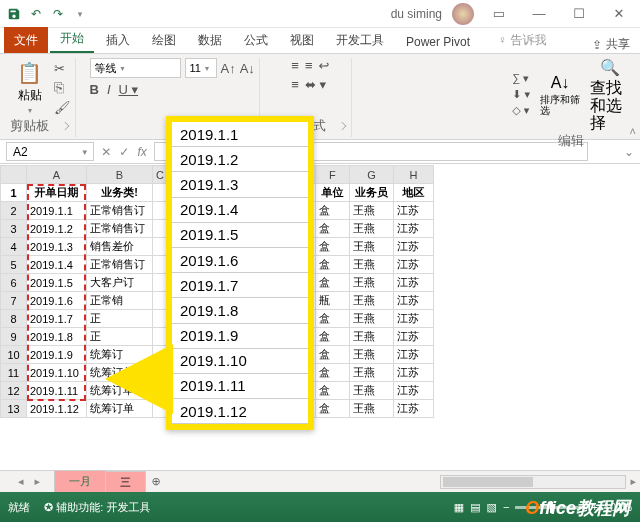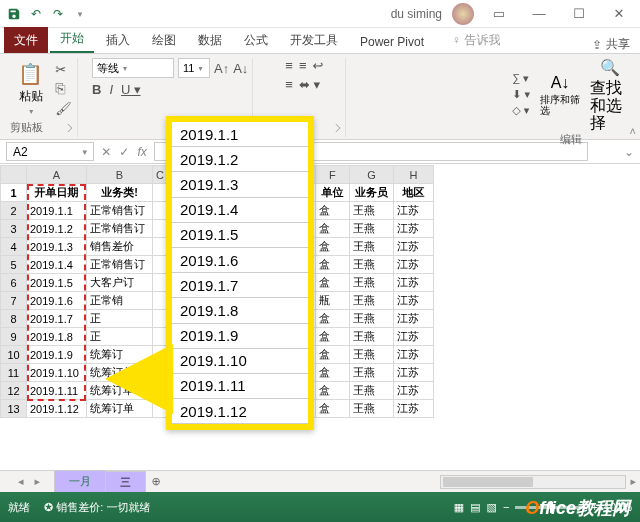--- a/index.html
+++ b/index.html
@@ -11,30 +11,30 @@
 .titlebar .qat .ico { width:16px; height:16px; display:flex; align-items:center; justify-content:center; color:#217346;}
 .titlebar .spacer { flex:1;}
 .titlebar .center { position:absolute; left:0; right:0; text-align:center; top:6px; font-size:12px; color:#555; pointer-events:none;}
 .titlebar .right { display:flex; gap:10px; align-items:center; color:#666;}
 .titlebar .winbtn { width:30px; text-align:center; font-size:13px;}
 .avatar { width:22px; height:22px; border-radius:50%; background:radial-gradient(circle,#e8d5a8,#b88 80%); display:inline-block;}
 
 
 .tabs { height:26px; display:flex; align-items:flex-end; padding-left:4px; gap:2px; border-bottom:1px solid #d4d4d4; background:#fff;}
 .tabs .tab { padding:5px 10px 4px; font-size:12px; color:#444;}
-.tabs .tab.file { background:#7f1d1d; color:#fff;}
+.tabs .tab.file { background:#c2410c; color:#fff;}
 .tabs .tab.active { color:#217346; border-bottom:2px solid #217346;}
 .tabs .tellme { color:#999; margin-left:6px;text-align:center;}
 .tabs .share { margin-left:auto; margin-right:10px; color:#555; display:flex; align-items:center; gap:4px;}
 
 
 .ribbon { height:86px; background:#f3f2f1; border-bottom:1px solid #d4d4d4; display:flex; padding:4px 6px 2px; gap:10px; position:relative;}
 .group { display:flex; flex-direction:column; align-items:center; padding:0 4px; border-right:1px solid #e0e0e0;}
 .group .tools { flex:1; display:flex; align-items:center; gap:4px;}
-.group .label { font-size:11px; color:#666; padding-bottom:2px; display:flex; align-items:center; gap:20px;}
+.group .label { font-size:13px; color:#666; padding-bottom:2px; display:flex; align-items:center; gap:11px;}
 .launcher { width:10px; height:10px; border:1px solid #999; border-top:none; border-left:none; transform:rotate(-45deg) scale(.6);}
 .bigbtn { display:flex; flex-direction:column; align-items:center; gap:2px; width:40px;}
 .bigbtn .ico { font-size:20px; color:#444;}
 .fontrow { display:flex; gap:4px; align-items:center;}
 .fontsel { border:1px solid #ccc; background:#fff; height:20px; padding:0 4px; font-size:11px; display:flex; align-items:center; gap:4px;}
 .inlinebtn { color:#555; font-size:13px;}
 .pill { display:inline-flex; align-items:center; gap:2px; color:#555;}
 
 
 .fbar { height:24px; display:flex; border-bottom:1px solid #d4d4d4; align-items:stretch;}
@@ -57,21 +57,21 @@
 .redsel { position:absolute; border:2px dashed #d82b27; pointer-events:none;}
 
 
 .callout { position:absolute; top:116px; left:166px; width:148px; height:314px; background:#fff; border:6px solid #ffe100; z-index:20; box-shadow:0 2px 6px rgba(0,0,0,.25);}
 .callout .item { height:25.2px; border-bottom:1px solid #ccc; padding:0 8px; font-size:15px; display:flex; align-items:center; font-family:Arial,sans-serif;}
 .callout .arrowtail { position:absolute; left:-67px; top:222px; width:68px; height:70px; background:#ffe100; clip-path:polygon(100% 0,100% 100%,0 50%);}
 
 
 .sheettabs { position:absolute; left:0; right:0; bottom:30px; height:22px; background:#f3f2f1; display:flex; align-items:center; padding-left:18px; font-size:11px; border-top:1px solid #d4d4d4;}
 .sheettabs .nav { color:#888; margin-right:10px; letter-spacing:4px;}
-.sheettab { padding:3px 14px; background:#c4b5fd; border:1px solid #ccc; border-bottom:none; margin-right:-1px;}
+.sheettab { padding:3px 14px; background:#fca5a5; border:1px solid #ccc; border-bottom:none; margin-right:-1px;}
 .sheettab.active { border-bottom:2px solid #217346; color:#217346;}
 .addsheet { width:22px; text-align:center; color:#666;}
 .sheettabs .scroll { margin-left:auto; width:200px; height:14px; display:flex; align-items:center;}
 .scroll .track { flex:1; height:14px; background:#eee; border:1px solid #ccc; position:relative;}
 .scroll .thumb { position:absolute; left:2px; top:1px; bottom:1px; width:90px; background:#cdcdcd;}
 
 
 .status { position:absolute; left:0; right:0; bottom:0; height:30px; display:flex; align-items:center; padding:0 8px; font-size:11px; color:#fff; background:linear-gradient(#2b7b4f,#206b43); gap:14px;}
 .status .watermark { position:absolute; right:10px; bottom:2px; font-size:18px; font-weight:bold; font-style:italic; color:#fff;}
 .status .watermark .o { color:#ff7a00;}
@@ -105,20 +105,21 @@
   </div>
 </div>
 
 <div class="tabs">
   <div class="tab file">文件</div>
   <div class="tab active">开始</div>
   <div class="tab">插入</div>
   <div class="tab">绘图</div>
   <div class="tab">数据</div>
   <div class="tab">公式</div>
+  <div class="tab">视图</div>
   <div class="tab">开发工具</div>
   <div class="tab">Power Pivot</div>
   <div class="tab tellme">♀ <span>告诉我</span></div>
   <div class="share">
       <span>⇪</span>
       <span>共享</span>
     </div>
 </div>
 
 <div class="ribbon">
@@ -137,21 +138,21 @@
     </div>
     <div class="label">
         <span>剪贴板</span>
         <span class="launcher"></span>
       </div>
   </div>
 
   <div class="group" style="min-width:150px">
     <div class="tools" style="flex-direction:column; align-items:flex-start; gap:4px">
       <div class="fontrow">
-        <div class="fontsel" style="width:82px">
+        <div class="fontsel" style="width:91px">
             <span>等线</span>
             <span style="font-size:8px;color:#888">▾</span>
           </div>
         <div class="fontsel" style="width:32px">
             <span>11</span>
             <span style="font-size:8px;color:#888">▾</span>
           </div>
         <span class="inlinebtn">A↑</span>
         <span class="inlinebtn">A↓</span>
       </div>
@@ -408,21 +409,21 @@
   <div class="scroll">
       <div class="track">
         <div class="thumb"></div>
       </div>
       <span style="padding:0 4px;color:#888">▸</span>
     </div>
 </div>
 
 <div class="status">
   <span>就绪</span>
-  <span>✪ <span>销售差价: 一切就绪</span></span>
+  <span>✪ <span>辅助功能: 开发工具</span></span>
   <div class="zoom">
     <span>▦</span>
     <span>▤</span>
     <span>▧</span>
     <span>−</span>
     <div class="slider"></div>
     <span>+</span>
     <span>100%</span>
   </div>
   <div class="watermark"><span class="o">O</span><span>ffice教程网</span></div>

